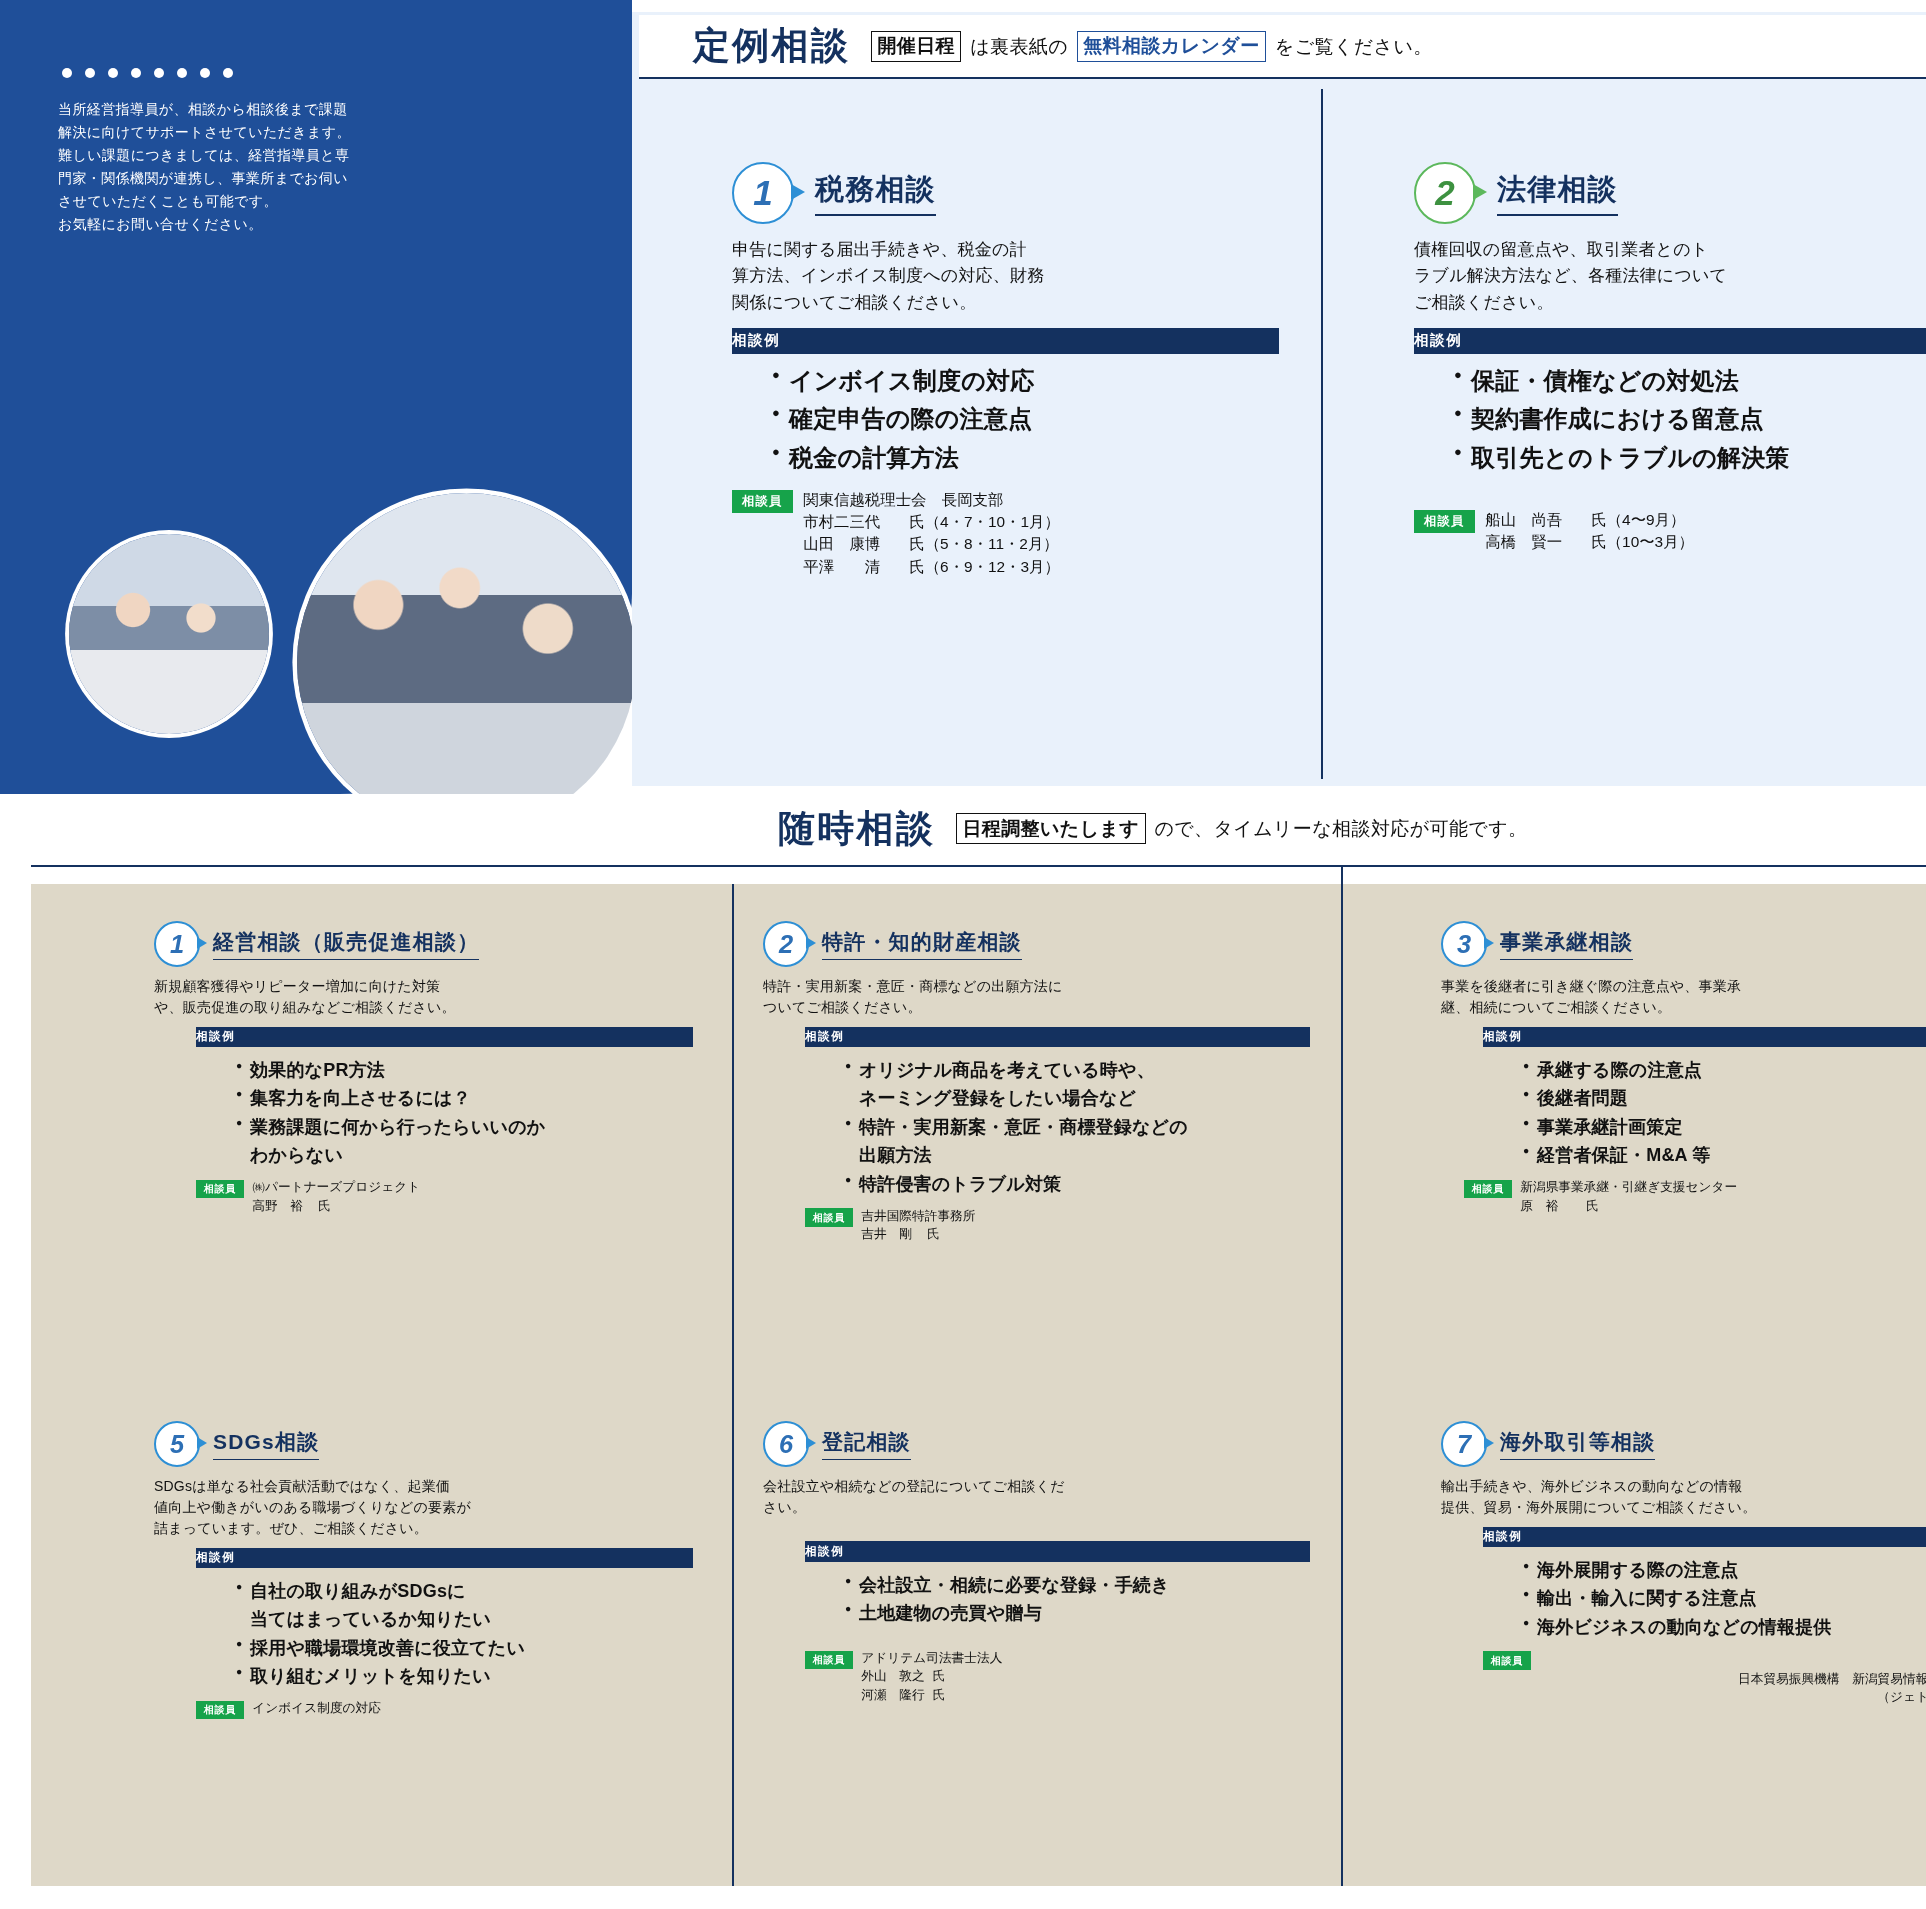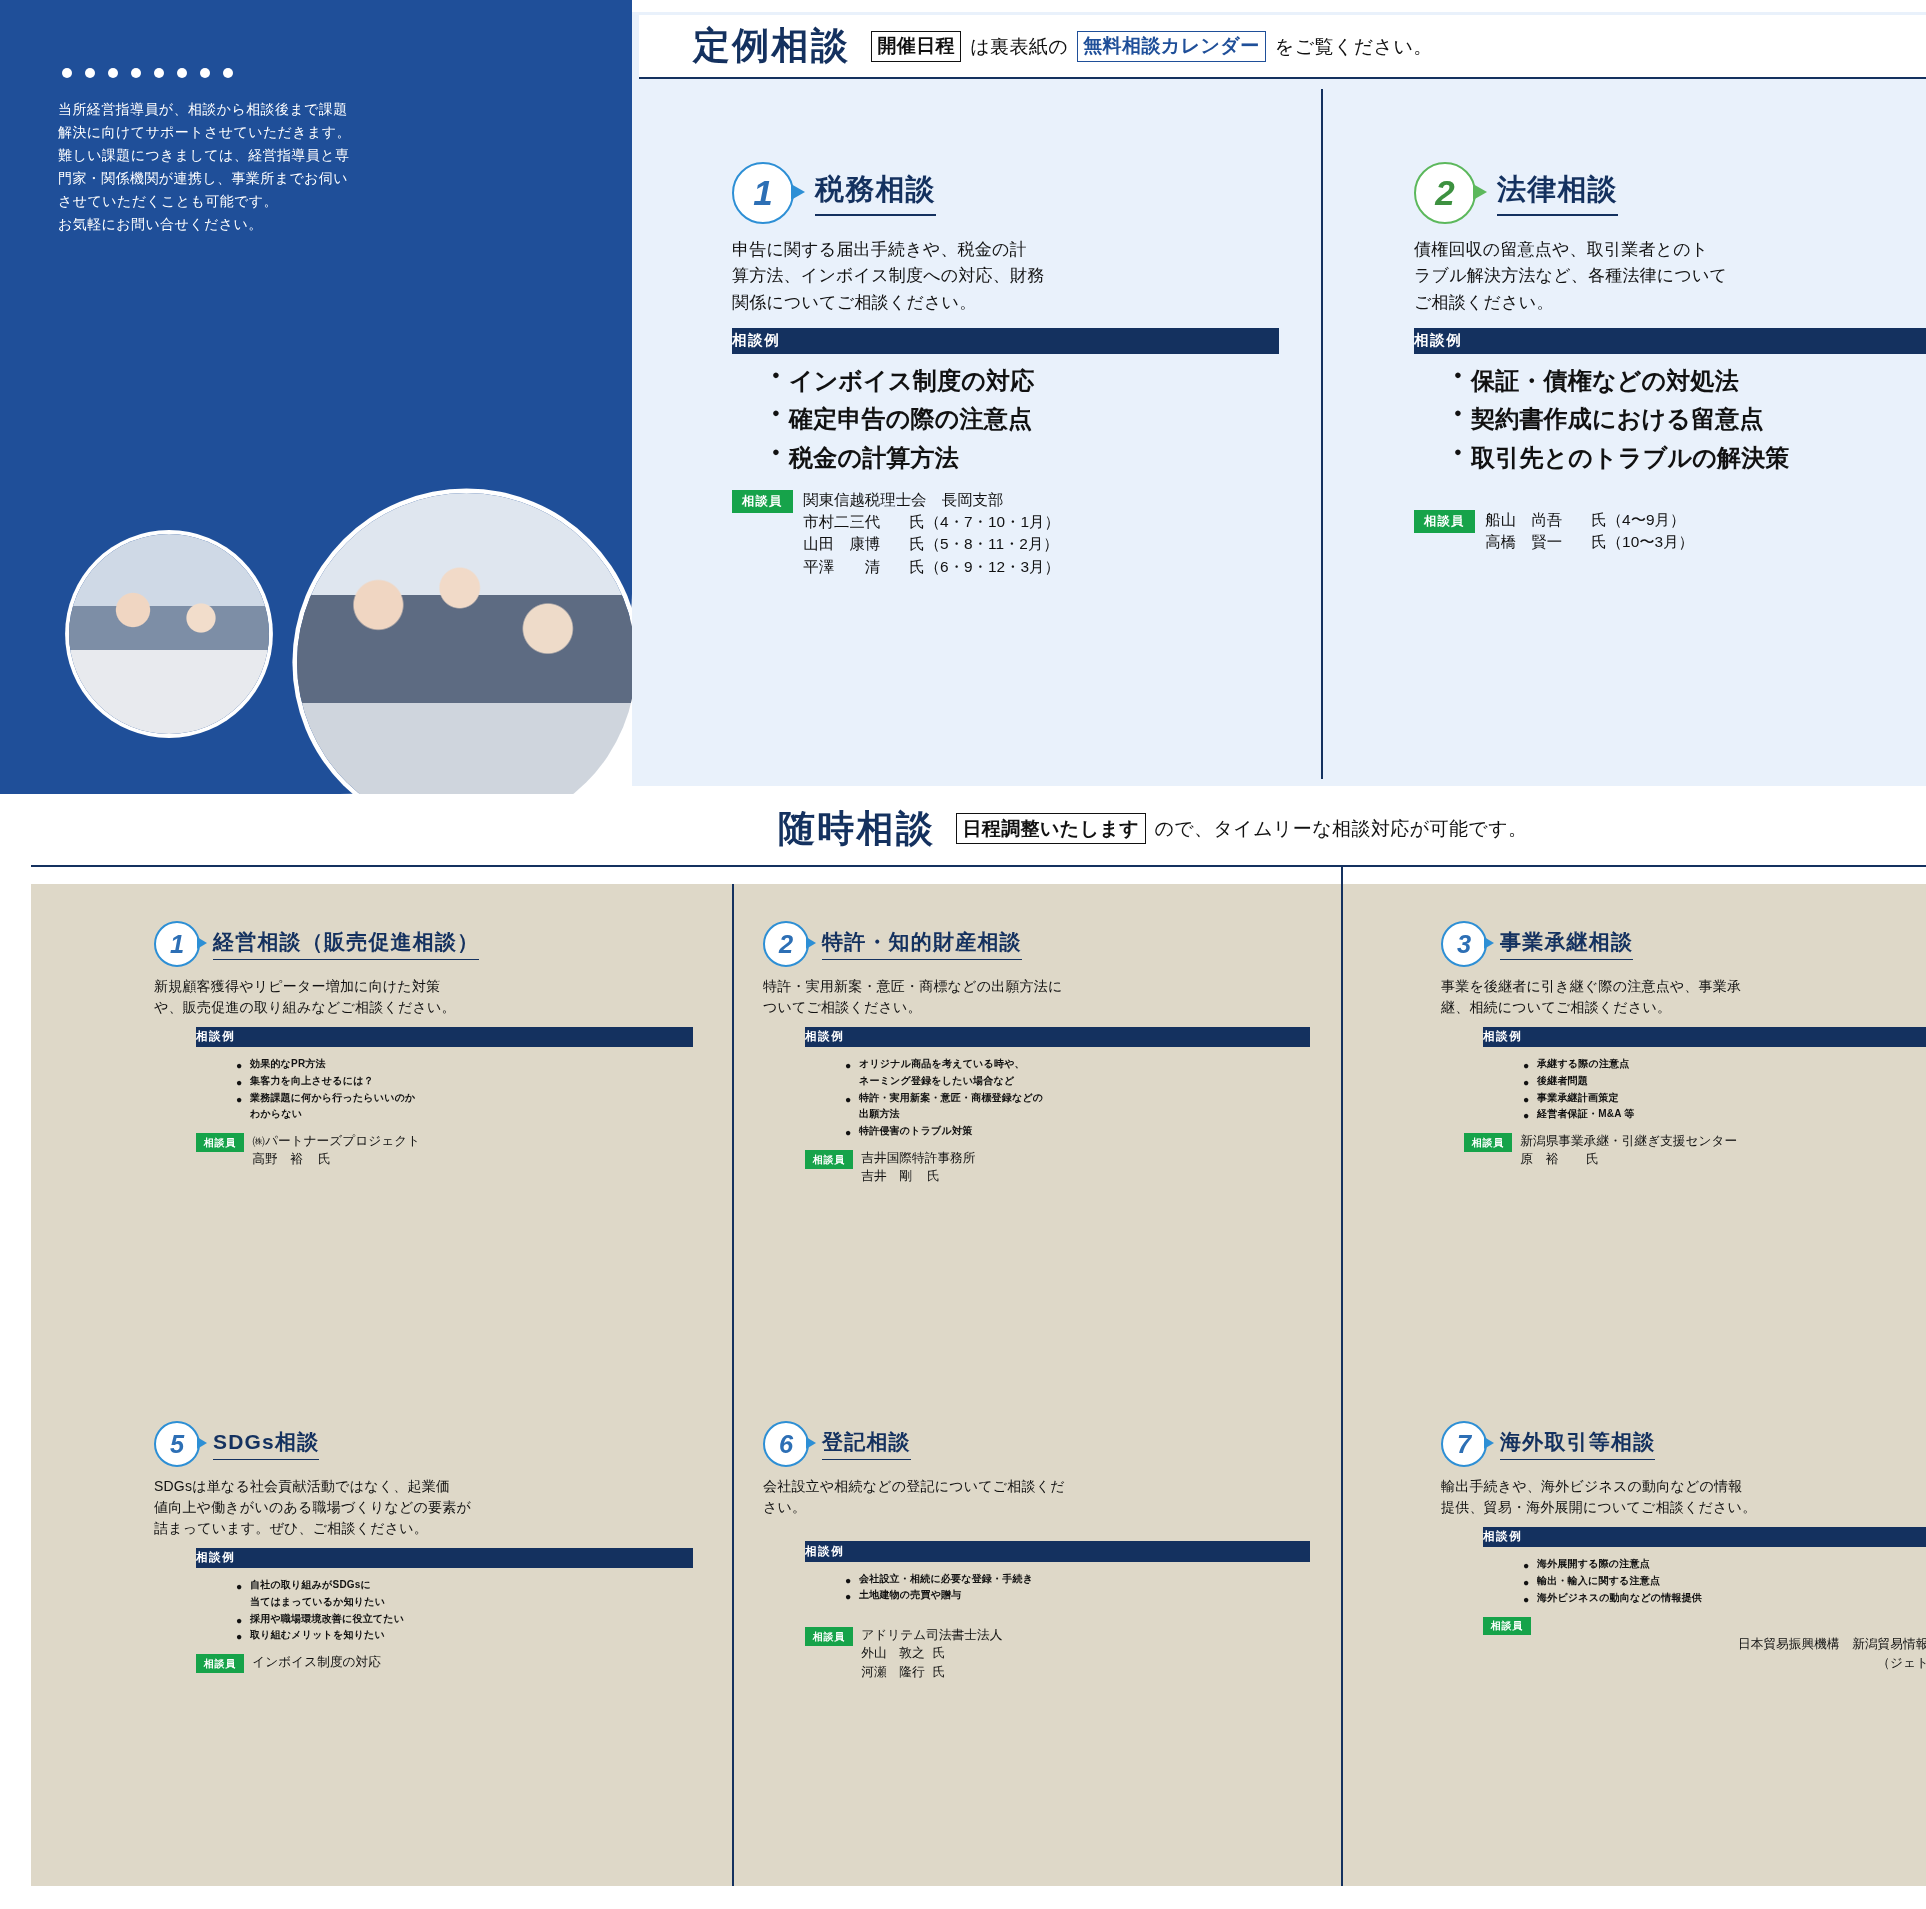--- a/index.html
+++ b/index.html
@@ -134,21 +134,21 @@
   .adv-rows{margin-left:10.8px;}
   .adv-row{font-size:15.4px;line-height:1.45;display:flex;gap:10px;}
   .adv-row .nm{min-width:96px;}
 
   
   .sm .num-badge{width:42px;height:42px;border-width:2.3px;font-size:25.4px;}
   .sm .num-badge::after{right:-9.2px;top:14px;border-left-width:10.4px;border-top-width:6.2px;border-bottom-width:6.2px;}
   .sm .card-title{margin-left:13px;font-size:21px;border-bottom-width:1.9px;padding-bottom:2.3px;}
   .sm .card-desc{font-size:14px;margin-top:9.2px;line-height:1.5;}
   .sm .label-bar{font-size:11.6px;padding:2.7px 0;margin-top:8.5px;}
-  .sm .bullets li{font-size:10px;padding-left:14px;margin-bottom:2.3px;}
+  .sm .bullets li{font-size:18px;padding-left:14px;margin-bottom:2.3px;}
   .sm .bullets li::before{font-size:10.4px;}
   .sm .advisor{margin-top:10px;}
   .sm .advisor .tag{font-size:10px;padding:2.3px 7.7px;letter-spacing:0.8px;}
   .sm .advisor .body{font-size:12.7px;margin-left:8.5px;}
   .sm .adv-rows{margin-left:8.5px;}
   .sm .adv-row{font-size:12.7px;gap:7.7px;}
   .sm .adv-row .nm{min-width:58px;}
   .right-ind{text-align:right;}
 </style>
 </head>

